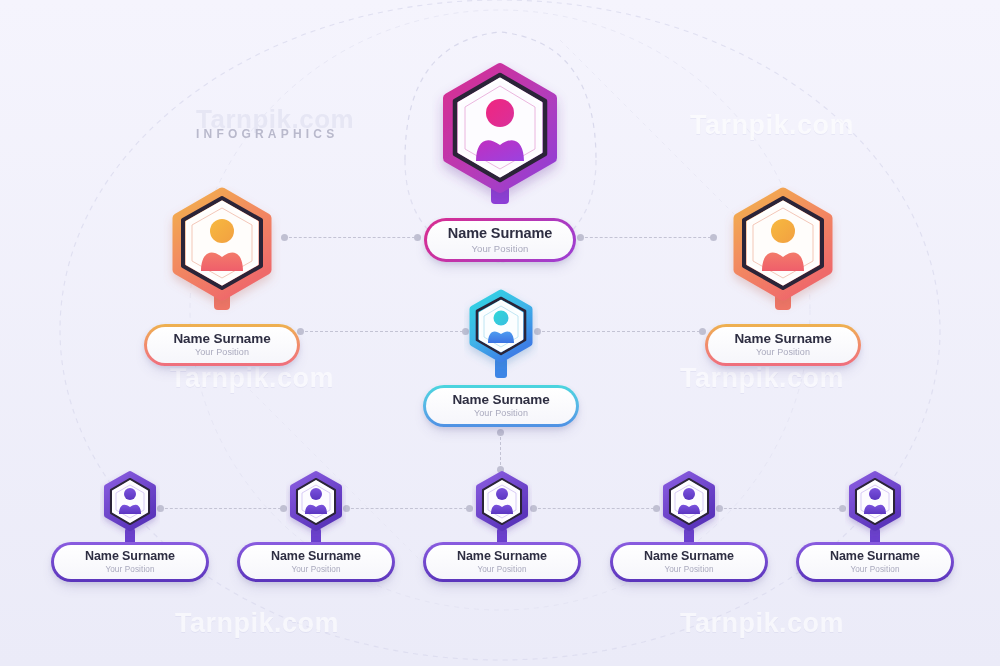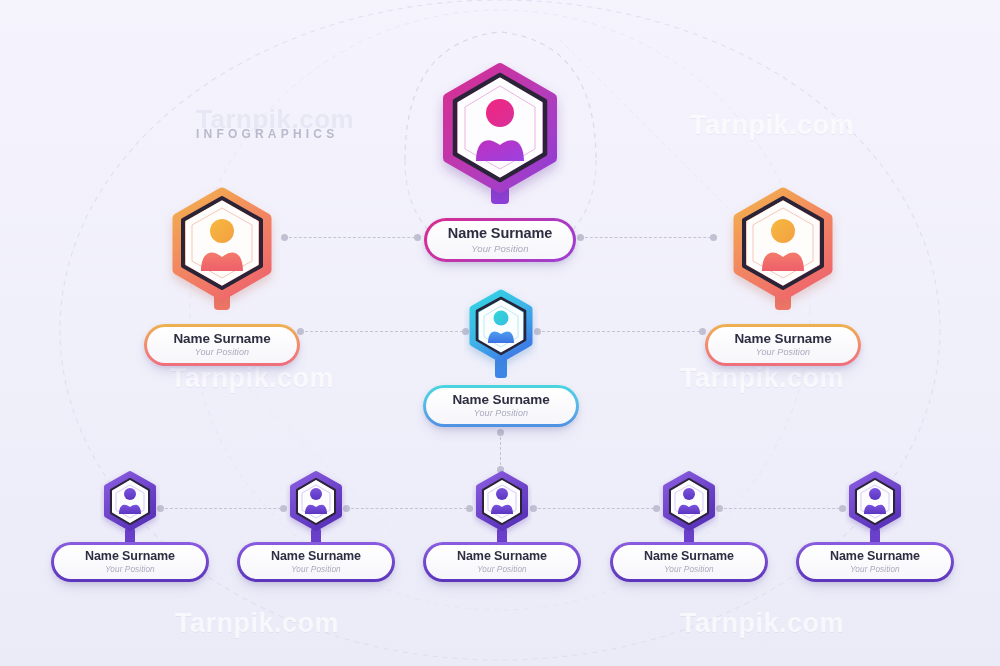--- a/index.html
+++ b/index.html
@@ -88,21 +88,21 @@
     display:flex; flex-direction:column;
     align-items:center; justify-content:center;
   }
   .c-name {
     position:relative; z-index:2;
     font-weight:700; color:#2e2e42;
     letter-spacing:-.1px; line-height:1.1;
   }
   .c-pos {
     position:relative; z-index:2;
-    font-style:italic; color:#a9a9bd;
+    color:#a9a9bd;
     letter-spacing:.1px; line-height:1.1;text-align:right;
   }
 
   
   .sz-lg .c-name { font-size:14.5px; }
   .sz-lg .c-pos  { font-size:9.5px; margin-top:2px; }
   .sz-md .c-name { font-size:13.5px; }
   .sz-md .c-pos  { font-size:9px; margin-top:2px; }
   .sz-sm .c-name { font-size:12.5px; }
   .sz-sm .c-pos  { font-size:8.2px; margin-top:1.5px; }

